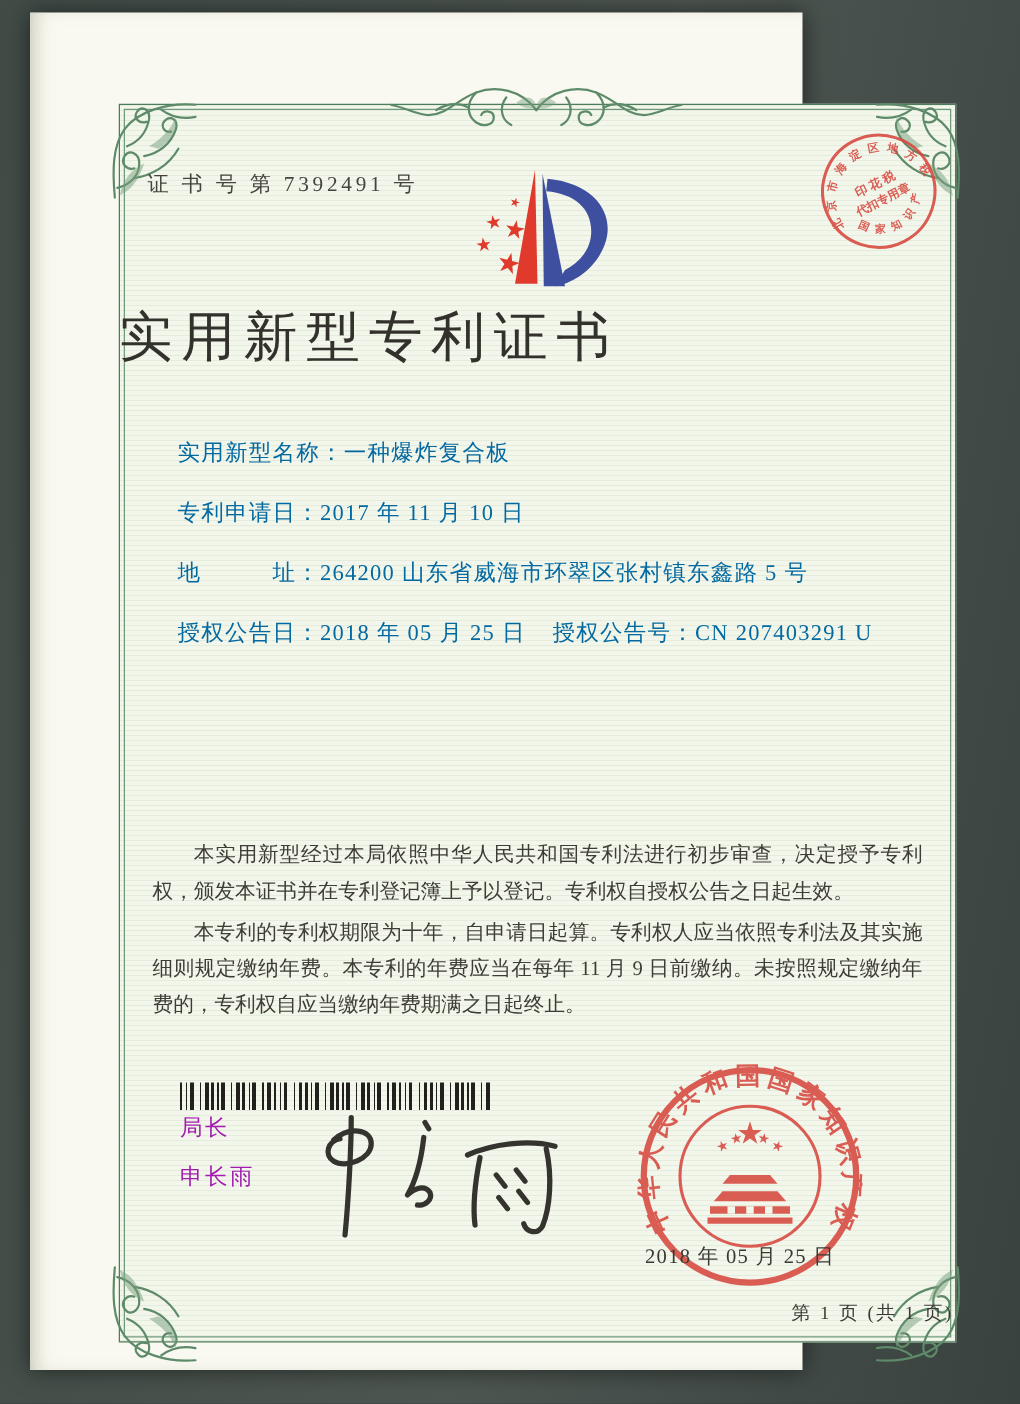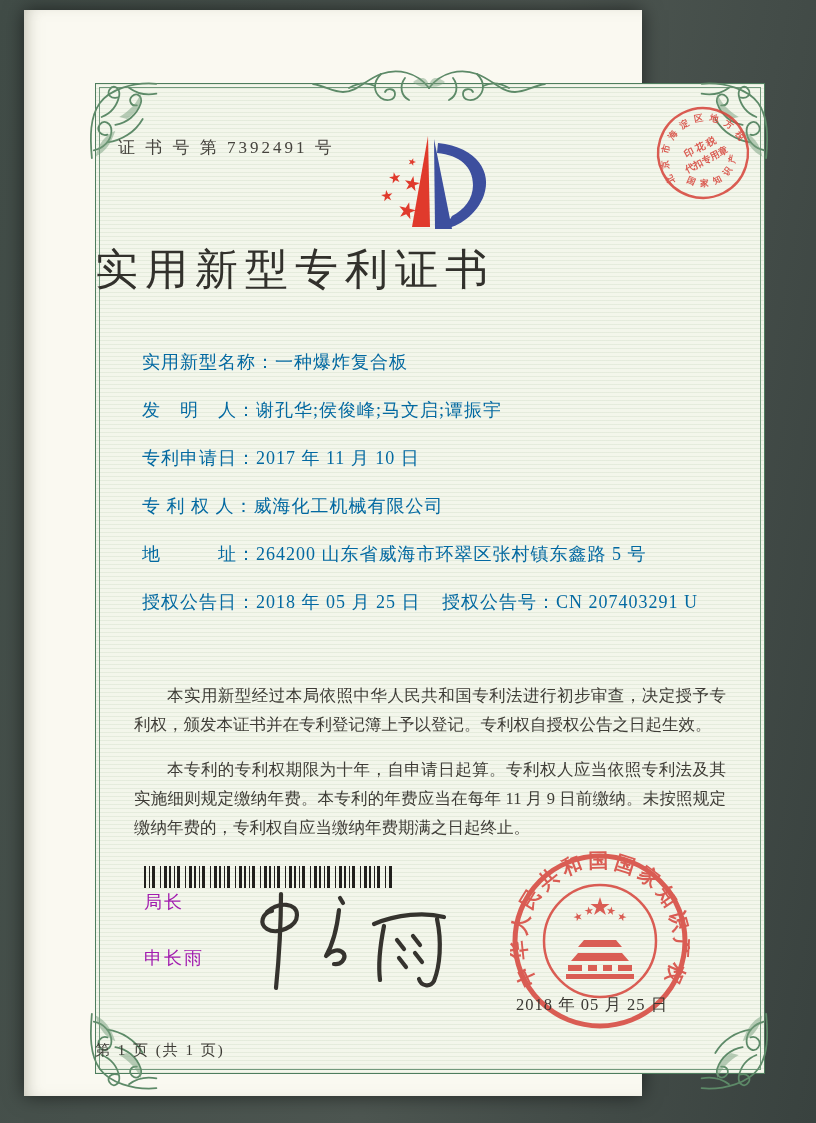--- a/index.html
+++ b/index.html
@@ -15,30 +15,30 @@
   .abs{position:absolute;}
   .cert-no{left:94px;top:126px;font-size:17px;letter-spacing:3px;color:#45433d;z-index:3;}
   .title{left:71px;top:231px;width:668px;text-align:left;font-size:43px;letter-spacing:7px;
          color:#32312c;font-weight:500;z-index:3;}
   .fields{left:118px;top:340px;width:580px;z-index:3;color:#0369a1;font-size:18px;}
   .frow{position:relative;height:20px;margin-bottom:28px;white-space:nowrap;}
   .frow .lab{letter-spacing:1px;}
   .frow .val{letter-spacing:1px;}
   .grant-no{position:absolute;left:300px;top:0;}
   .paras{left:94px;top:655px;width:624px;z-index:3;color:#3e3c36;font-size:16.5px;line-height:29px;text-align:justify;}
-  .paras p{margin:16px;text-indent:2em;}
+  .paras p{margin:4px;text-indent:2em;}
   .barcode{left:120px;top:856px;width:248px;height:22px;z-index:3;
     background-image:repeating-linear-gradient(90deg,#21201d 0 2px,transparent 2px 5px,#21201d 5px 6px,transparent 6px 8px,#21201d 8px 11px,transparent 11px 16px,#21201d 16px 17px,transparent 17px 20px,#21201d 20px 23px,transparent 23px 25px);}
   .commish{left:120px;top:880px;z-index:3;font-size:18px;color:#a21caf;letter-spacing:2px;}
-  .commish .nm{margin-top:32px;}
+  .commish .nm{margin-top:15px;}
   .sig{left:215px;top:876px;z-index:4;}
   .tax-stamp{left:630px;top:94px;width:98px;height:98px;z-index:5;transform:rotate(-27deg);opacity:.88;}
   .seal{left:486px;top:841px;width:180px;height:180px;z-index:4;opacity:.87;}
   .seal-date{left:492px;top:984px;width:190px;z-index:5;font-size:16.5px;letter-spacing:1px;color:#3a3832;}
-  .footer{left:71px;top:1031px;width:668px;text-align:left;z-index:3;font-size:15px;letter-spacing:2px;color:#3c3a34;}
+  .footer{left:71px;top:1031px;width:668px;text-align:right;z-index:3;font-size:15px;letter-spacing:2px;color:#3c3a34;}
   .orn{z-index:2;}
   svg text{font-family:"Liberation Serif", serif;}
 </style>
 </head>
 <body>
 
 <div class="stage">
   <div class="page">
 
     <div class="frame"></div>
@@ -123,27 +123,21 @@
       <text x="60" y="73" text-anchor="middle" font-size="11.5" fill="#d7473e" font-weight="bold">代扣专用章</text>
     </svg>
 
     <div class="abs title">实用新型专利证书</div>
 
     <div class="abs fields">
       <div class="frow">
         <span class="lab">实用新型名称：</span><span class="val">一种爆炸复合板</span>
       </div>
       <div class="frow">
-        <span class="lab">发　明　人：</span><span class="val">谢孔华;侯俊峰;马文启;谭振宇</span>
-      </div>
-      <div class="frow">
         <span class="lab">专利申请日：</span><span class="val">2017 年 11 月 10 日</span>
-      </div>
-      <div class="frow">
-        <span class="lab">专 利 权 人：</span><span class="val">威海化工机械有限公司</span>
       </div>
       <div class="frow">
         <span class="lab">地　　　址：</span><span class="val">264200 山东省威海市环翠区张村镇东鑫路 5 号</span>
       </div>
       <div class="frow">
         <span class="lab">授权公告日：</span><span class="val">2018 年 05 月 25 日</span>
         <span class="grant-no">
           <span class="lab">授权公告号：</span><span class="val">CN 207403291 U</span>
         </span>
       </div>

